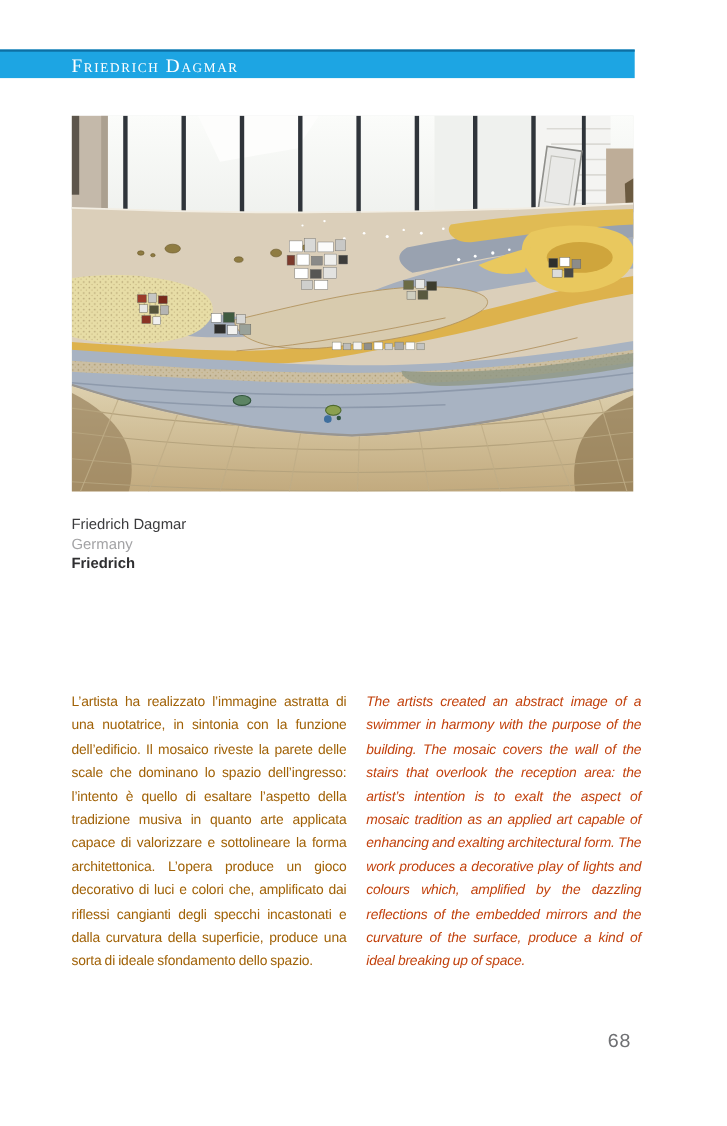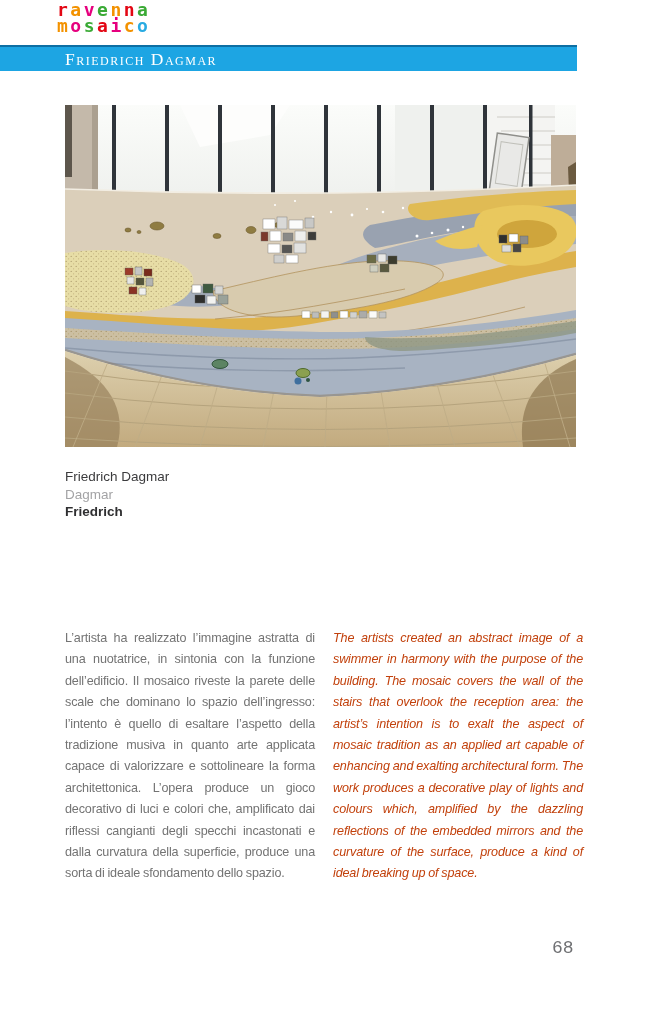--- a/index.html
+++ b/index.html
@@ -44,39 +44,35 @@
   .caption .work{color:#2f2f31;font-weight:bold;}
   
   .columns{
     position:absolute;left:65px;top:628px;width:518px;
     display:flex;gap:18px;
   }
   .col{
     width:250px;
     font-size:12.6px;line-height:21.4px;
     letter-spacing:-0.15px;word-spacing:-0.5px;
-    text-align:justify;color:#737373;
+    text-align:justify;color:#a16207;
   }
   .col.english{font-style:italic;color:#c2410c;}
   
   .page-number{
     position:absolute;left:552px;top:938px;
     font-family:Liberation Mono, monospace;
     font-size:18px;color:#6f7073;
   }
 </style>
 </head>
 <body>
 
 <div class="page">
 
-  <div class="logo">
-    <div class="logo-row"><span style="color: rgb(227, 6, 19);">r</span><span style="color: rgb(243, 146, 0);">a</span><span style="color: rgb(230, 0, 126);">v</span><span style="color: rgb(58, 170, 53);">e</span><span style="color: rgb(243, 146, 0);">n</span><span style="color: rgb(227, 6, 19);">n</span><span style="color: rgb(58, 170, 53);">a</span></div>
-    <div class="logo-row"><span style="color: rgb(243, 146, 0);">m</span><span style="color: rgb(230, 0, 126);">o</span><span style="color: rgb(58, 170, 53);">s</span><span style="color: rgb(227, 6, 19);">a</span><span style="color: rgb(230, 0, 126);">i</span><span style="color: rgb(243, 146, 0);">c</span><span style="color: rgb(41, 171, 226);">o</span></div>
-  </div>
 
   <div class="band" style="background-color: rgb(29, 165, 227);">
     <h1>Friedrich Dagmar</h1>
   </div>
 
   <figure class="photo" role="img" aria-label="Curved reception wall covered by an abstract swimmer mosaic in yellow, grey-blue and mirror tesserae, with dark window mullions above and a beige tiled floor below">
     <svg width="511" height="342" viewBox="0 0 511 342" xmlns="http://www.w3.org/2000/svg">
       <defs>
         <linearGradient id="winlight" x1="0" y1="0" x2="0" y2="1">
           <stop offset="0" stop-color="#fbfcfa"></stop>
@@ -280,21 +276,21 @@
           <path d="M370,272 L390,342"></path>
             <path d="M425,262 L455,342"></path>
             <path d="M478,252 L505,342"></path>
         </g>
       </g>
     </svg>
   </figure>
 
   <div class="caption">
     <div class="artist">Friedrich Dagmar</div>
-    <div class="country">Dagmar</div>
+    <div class="country">Germany</div>
     <div class="work">Friedrich</div>
   </div>
 
   <div class="columns">
     <p class="col italian" style="margin:0">L’artista ha realizzato l’immagine astratta di una nuotatrice, in sintonia con la funzione dell’edificio. Il mosaico riveste la parete delle scale che dominano lo spazio dell’ingresso: l’intento è quello di esaltare l’aspetto della tradizione musiva in quanto arte applicata capace di valorizzare e sottolineare la forma architettonica. L’opera produce un gioco decorativo di luci e colori che, amplificato dai riflessi cangianti degli specchi incastonati e dalla curvatura della superficie, produce una sorta di ideale sfondamento dello spazio.</p>
     <p class="col english" style="margin:0">The artists created an abstract image of a swimmer in harmony with the purpose of the building. The mosaic covers the wall of the stairs that overlook the reception area: the artist’s intention is to exalt the aspect of mosaic tradition as an applied art capable of enhancing and exalting architectural form. The work produces a decorative play of lights and colours which, amplified by the dazzling reflections of the embedded mirrors and the curvature of the surface, produce a kind of ideal breaking up of space.</p>
   </div>
 
   <div class="page-number">68</div>
 

